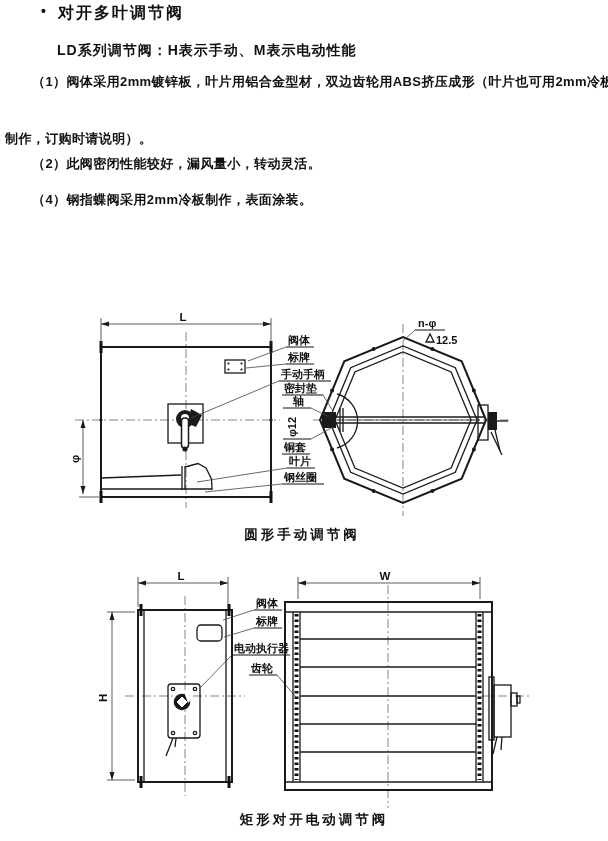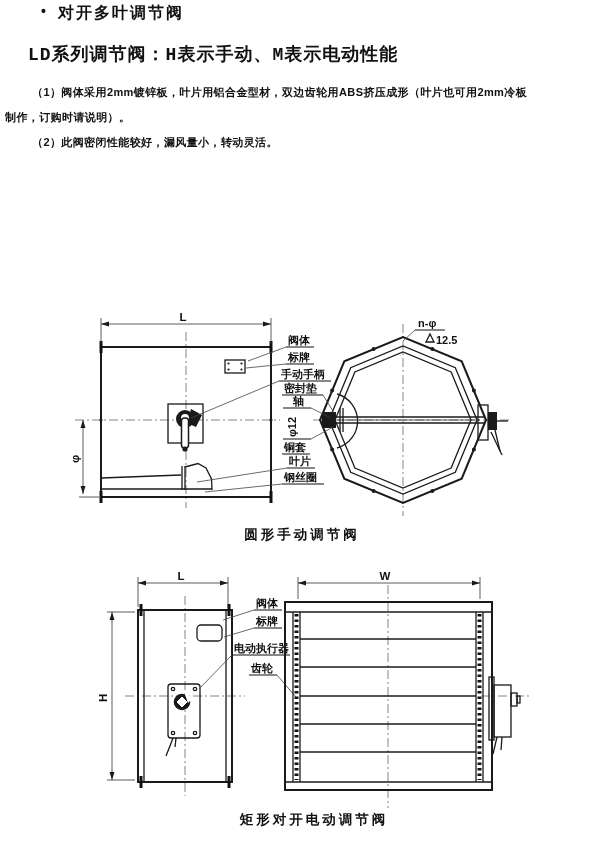--- a/index.html
+++ b/index.html
@@ -2,25 +2,25 @@
 <html><head>
 <meta charset="utf-8">
 <style>
   html,body{margin:0;padding:0;background:#fff;}
   .page{
     position:relative;width:608px;height:841px;background:#fff;overflow:hidden;
     font-family:"Liberation Sans","DejaVu Sans",sans-serif;color:#111;
   }
   .title-row{position:absolute;top:3px;left:8px;font-weight:bold;font-size:16px;letter-spacing:2px;margin-left:33px;}
   .title-row .bullet{font-size:14px;margin-right:10px;vertical-align:2px;}
-  .subtitle{position:absolute;top:42px;left:28px;font-weight:bold;font-size:18px;letter-spacing:1px;font-family:Liberation Mono, monospace;}
-  .body-text{position:absolute;top:80px;left:0;width:604px;font-weight:bold;font-size:11px;}
+  .subtitle{position:absolute;top:42px;left:57px;font-weight:bold;font-size:14px;letter-spacing:1px;}
+  .body-text{position:absolute;top:69px;left:0;width:604px;font-weight:bold;font-size:13px;}
   .body-text .line{height:25px;line-height:25px;letter-spacing:0.4px;white-space:nowrap;}
   .body-text .indent{margin-left:32px;}
-  .body-text .flush{margin-left:5px;}
+  .body-text .flush{margin-left:5px;margin-top:32px;}
   .body-text .gap{margin-top:11px;}
   .caption{position:absolute;left:0;width:608px;text-align:center;font-weight:bold;font-size:13.5px;letter-spacing:3px;}
   .cap1{top:526px;transform:translateX(-2px);}
   .cap2{top:811px;transform:translateX(10px);}
   svg{position:absolute;}
   .fig1{left:55px;top:308px;}
   .fig2{left:85px;top:568px;}
   svg text{font-family:"Liberation Sans","DejaVu Sans",sans-serif;font-weight:bold;fill:#111;}
   .lbl{font-size:11px;}
   .dim{font-size:11.5px;}
@@ -41,20 +41,21 @@
   <div class="title-row">
     <span class="bullet">•</span><span>对开多叶调节阀</span>
   </div>
 
   <div class="subtitle">LD系列调节阀：H表示手动、M表示电动性能</div>
 
   <div class="body-text">
     <div class="line indent">（1）阀体采用2mm镀锌板，叶片用铝合金型材，双边齿轮用ABS挤压成形（叶片也可用2mm冷板</div>
     <div class="line flush">制作，订购时请说明）。</div>
     <div class="line indent">（2）此阀密闭性能较好，漏风量小，转动灵活。</div>
+    <div class="line indent gap">（4）钢指蝶阀采用2mm冷板制作，表面涂装。</div>
   </div>
 
   <svg class="fig1" width="470" height="212" viewBox="0 0 470 212">
 
     <g>
       <line class="cl" x1="20" y1="112" x2="225" y2="112"></line>
       <line class="cl" x1="131" y1="24" x2="131" y2="200"></line>
       <line class="cl" x1="258" y1="112" x2="455" y2="112"></line>
       <line class="cl" x1="348" y1="16" x2="348" y2="208"></line>
     </g>

